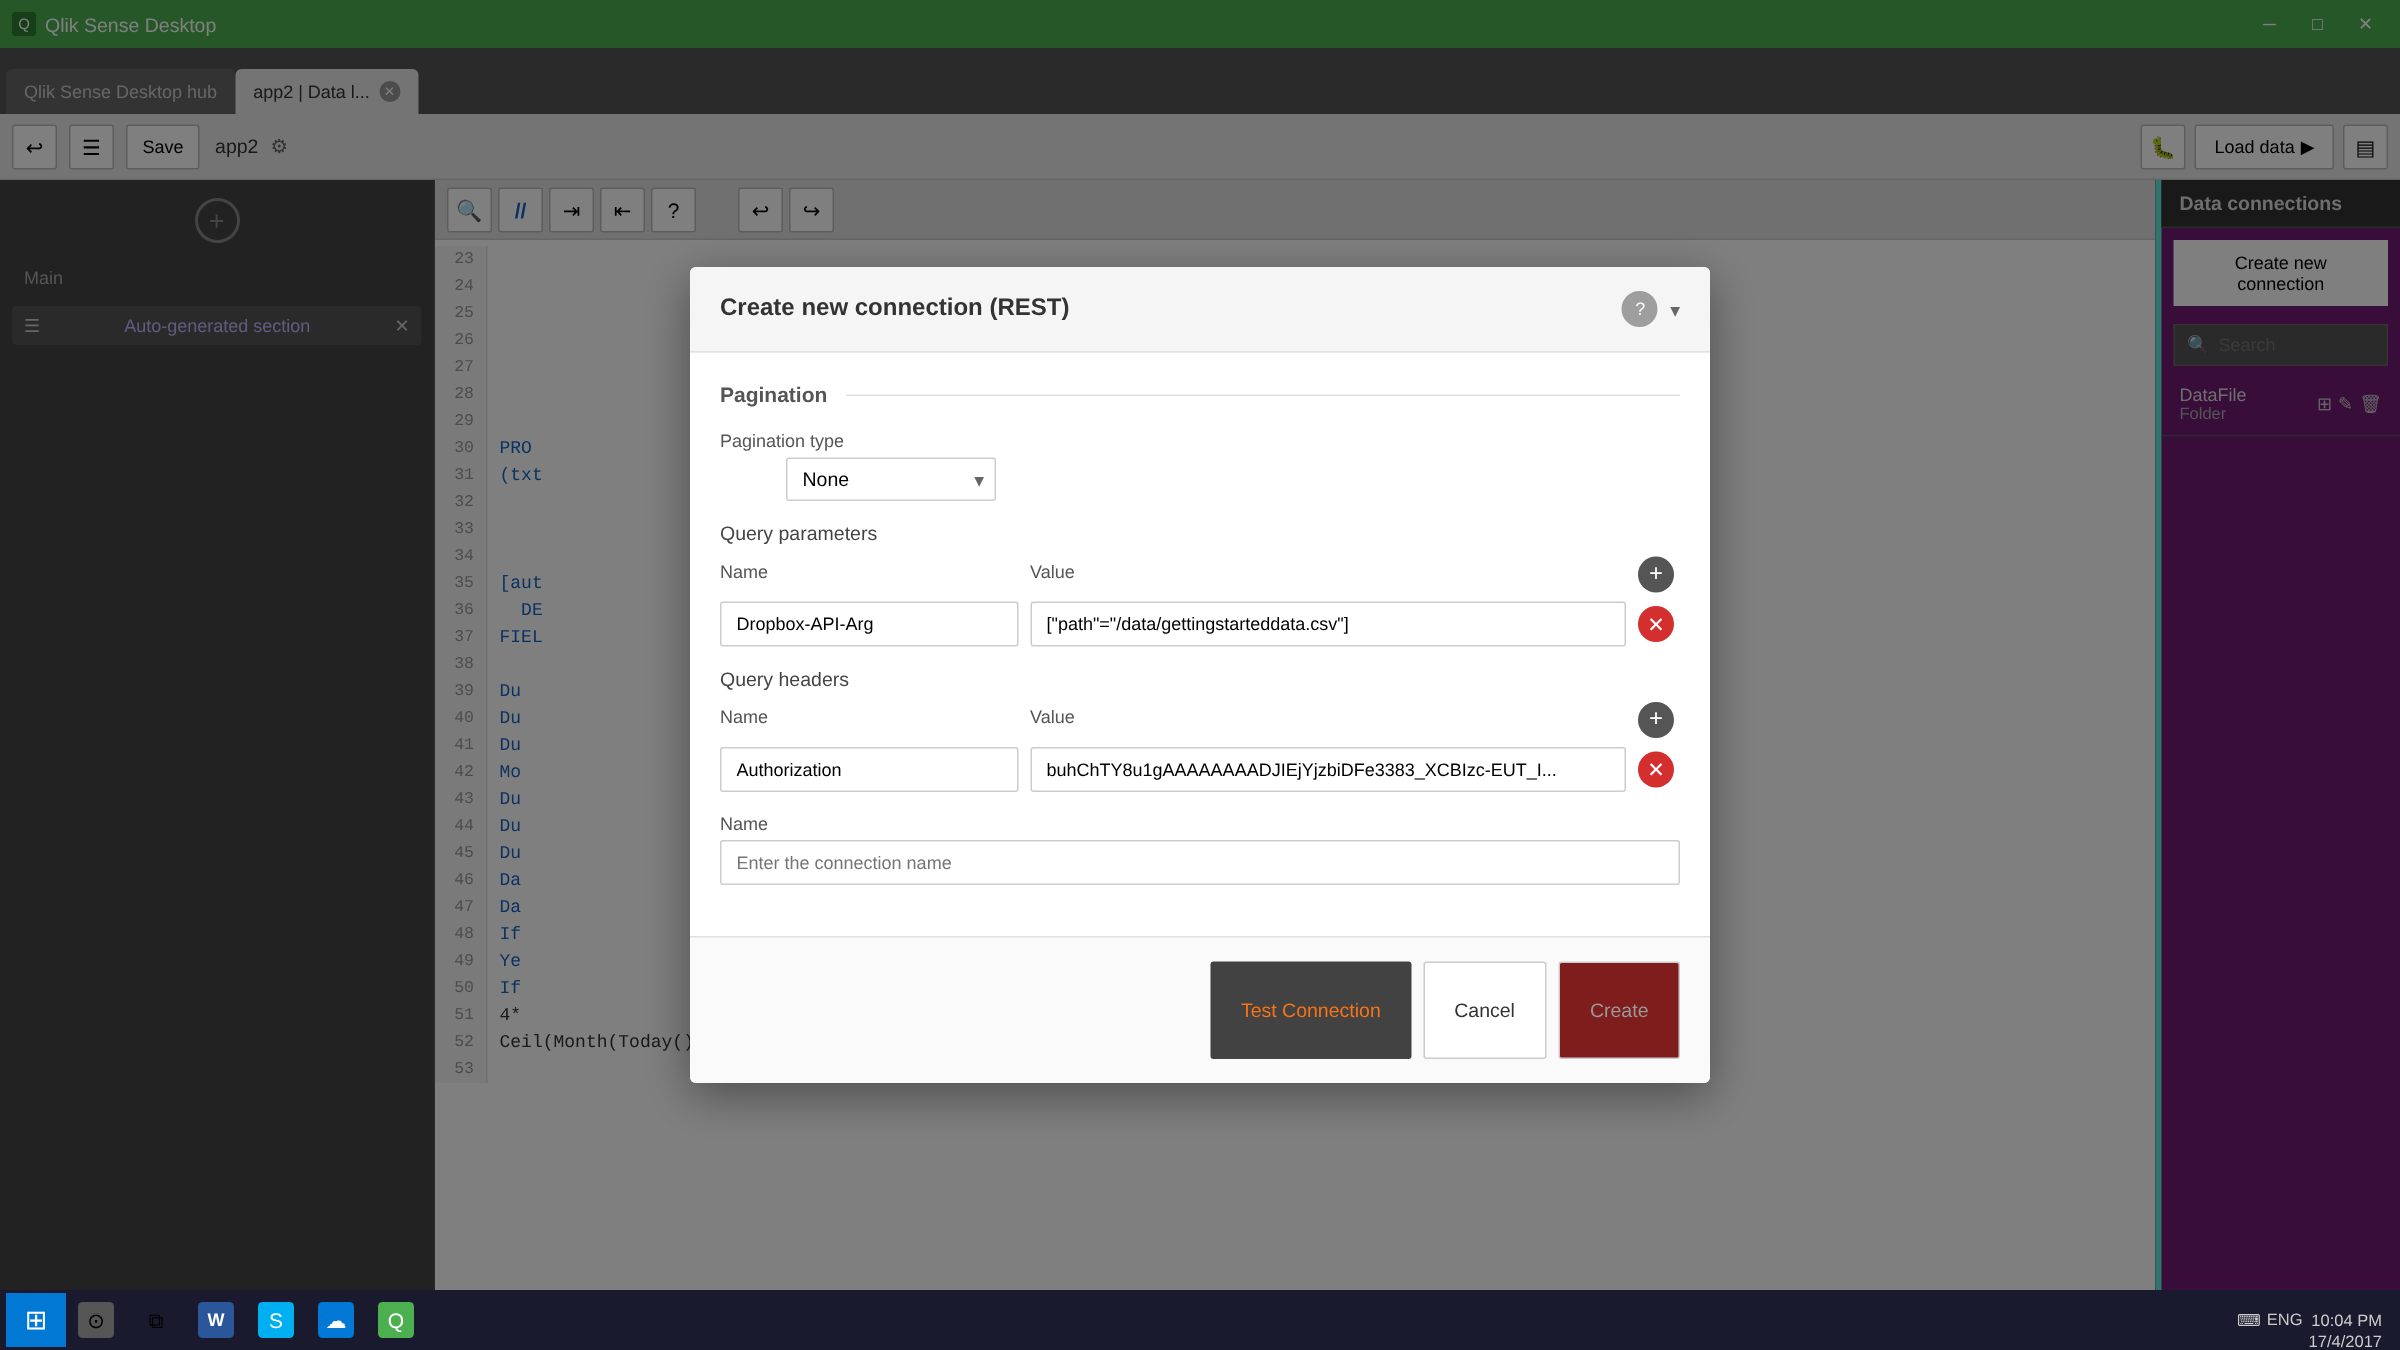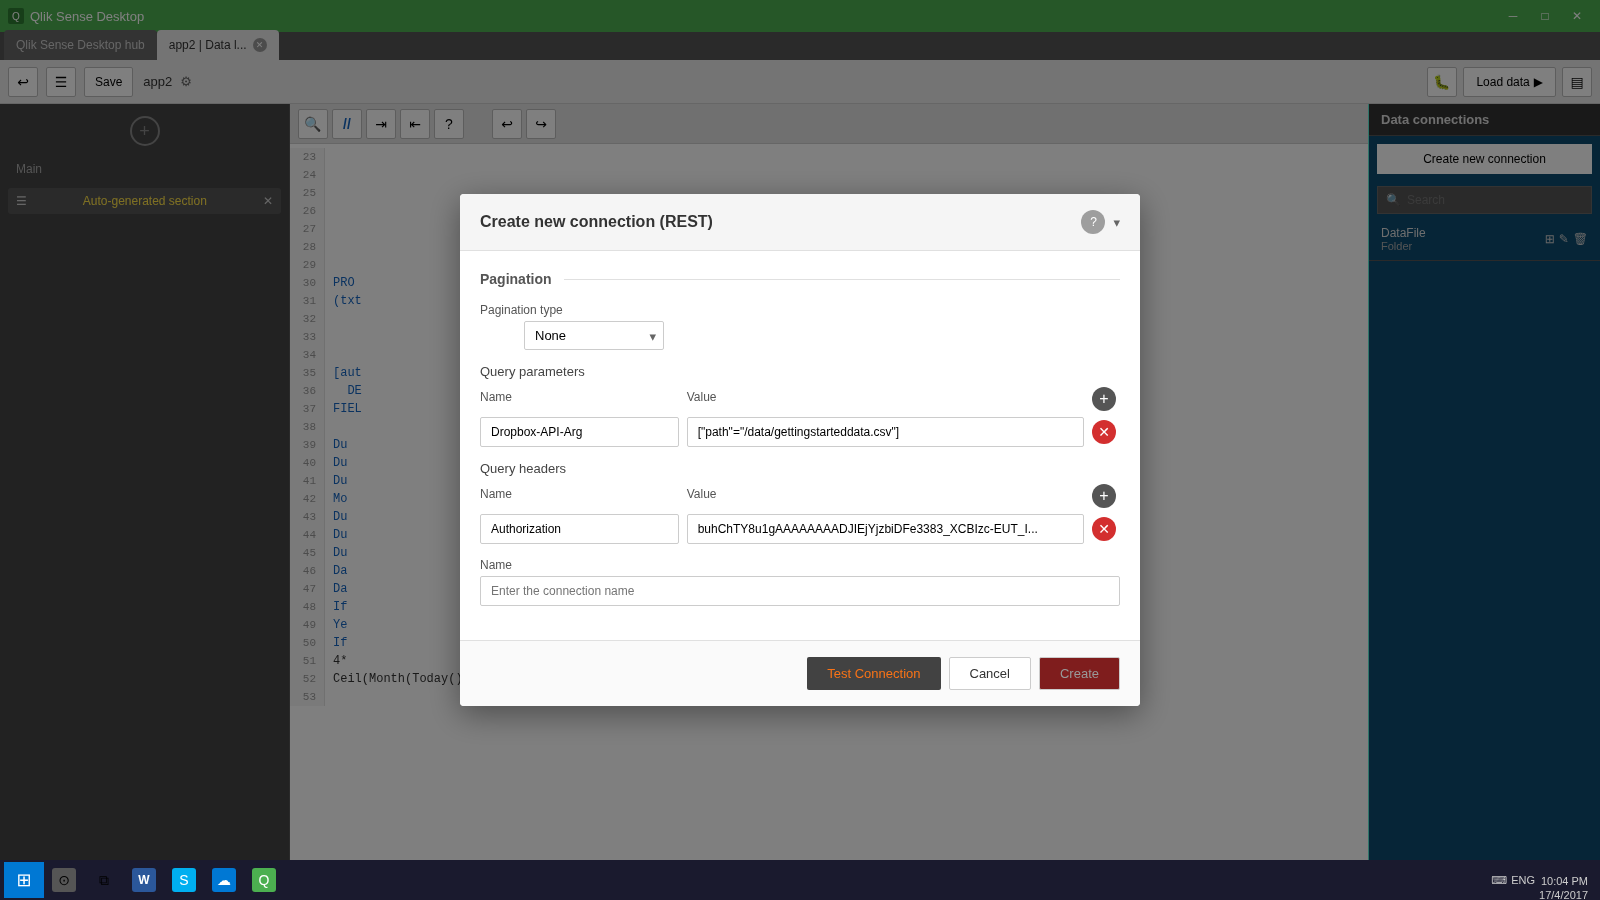--- a/index.html
+++ b/index.html
@@ -17,21 +17,21 @@
     }
     .title-bar-left { display: flex; align-items: center; gap: 6px; }
     .title-bar-icon { width: 16px; height: 16px; background: #2e7d32; border-radius: 2px; display: flex; align-items: center; justify-content: center; color: white; font-size: 10px; }
     .title-bar-title { font-size: 13px; color: white; }
     .title-bar-controls { display: flex; gap: 2px; }
     .title-bar-btn { width: 30px; height: 22px; display: flex; align-items: center; justify-content: center; cursor: pointer; color: white; font-size: 12px; }
 
     
     .browser-tabs {
       background: #555;
-      height: 28px;
+      height: 44px;
       display: flex;
       align-items: flex-end;
       padding: 0 4px;
     }
     .tab {
       height: 30px;
       padding: 0 12px;
       display: flex;
       align-items: center;
       gap: 6px;
@@ -117,21 +117,21 @@
     }
     .sidebar-section {
       background: #555;
       margin-top: 8px;
       padding: 6px 8px;
       border-radius: 3px;
       color: #ccc;
       font-size: 12px;
     }
     .sidebar-section-header { display: flex; align-items: center; justify-content: space-between; }
-    .section-label { color: #fde047; }
+    .section-label { color: #c4b5fd; }
 
     
     .editor-area {
       flex: 1;
       background: #f5f5f5;
       display: flex;
       flex-direction: column;
       overflow: hidden;
     }
     .editor-toolbar {
@@ -169,23 +169,23 @@
     .line-code {
       padding-left: 8px;
       color: #333;
       line-height: 18px;
       white-space: pre;
     }
     .code-blue { color: #1565c0; }
 
     
     .right-panel {
-      width: 232px;
-      background: #0c4a6e;
-      border-left: 1px solid #5eead4;
+      width: 163px;
+      background: #701a75;
+      border-left: 4px solid #5eead4;
     }
     .right-panel-header {
       background: #333;
       padding: 8px 12px;
       color: #ddd;
       font-size: 13px;
       font-weight: bold;
       border-bottom: 1px solid #555;
     }
     .right-panel-btn {
@@ -353,21 +353,21 @@
     .btn-test {
       padding: 8px 20px;
       background: #424242;
       color: #f97316;
       border: none;
       border-radius: 2px;
       cursor: pointer;
       font-size: 13px;
     }
     .btn-cancel {
-      padding: 8px 20px;
+      padding: 24px 20px;
       background: white;
       color: #333;
       border: 1px solid #ccc;
       border-radius: 2px;
       cursor: pointer;
       font-size: 13px;
     }
     .btn-create {
       padding: 8px 20px;
       background: #7f1d1d;

